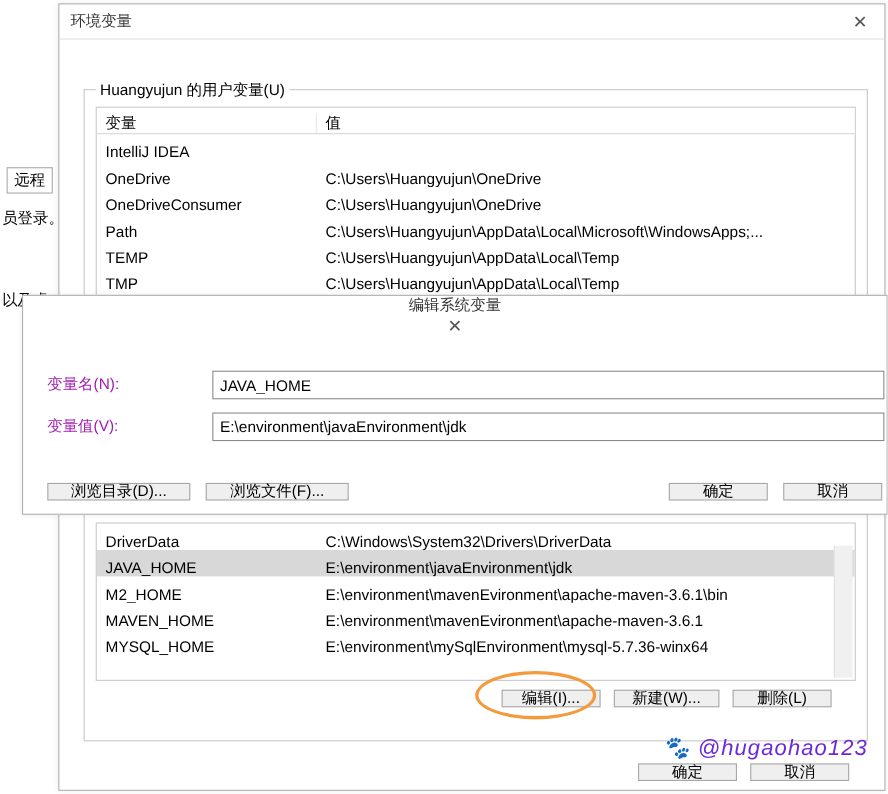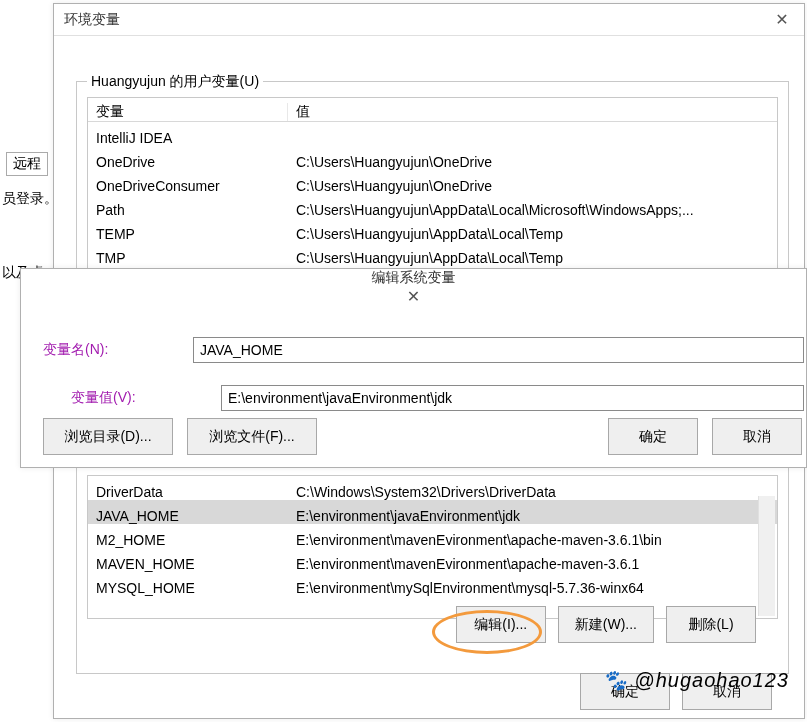--- a/index.html
+++ b/index.html
@@ -24,40 +24,40 @@
   .table { position:absolute; left:10px; top:15px; right:10px; bottom:15px; border:1px solid #c8c8c8; overflow:hidden; background:#fff; }
   .thead, .trow { display:flex; height:24px; align-items:flex-end; }
   .thead { border-bottom:1px solid #d8d8d8; background:#fff; }
   .th-var { width:200px; padding-left:8px; border-right:1px solid #e8e8e8; }
   .th-val { flex:1; padding-left:8px; }
   .trow .c1 { width:200px; padding-left:8px; white-space:nowrap; overflow:hidden; text-overflow:ellipsis; }
   .trow .c2 { flex:1; padding-left:8px; white-space:nowrap; overflow:hidden; text-overflow:ellipsis; }
   .trow.sel { background:#d8d8d8; }
   .scroll-hint { position:absolute; right:2px; top:20px; bottom:2px; width:17px; background:#f0f0f0; border-left:1px solid #e0e0e0;}
 
-  .btn { display:inline-flex; align-items:center; justify-content:center; height:37px; min-width:90px; padding:0 16px; background:#efefef; border:1px solid #a8a8a8; color:#000; }
+  .btn { display:inline-flex; align-items:center; justify-content:center; height:16px; min-width:90px; padding:0 16px; background:#efefef; border:1px solid #a8a8a8; color:#000; }
 
   .sys-btns { position:absolute; right:32px; bottom:30px; display:flex; gap:12px; }
   .dlg-btns { position:absolute; right:32px; bottom:8px; display:flex; gap:12px; }
 
   .edit-dlg { left:20px; top:268px; width:787px; height:200px; background:#fff; }
   .edit-title { height:26px; display:flex; align-items:center; padding:0 12px; color:#333;flex-direction:column; }
   .edit-title .spacer { flex:1; }
   .annot { position:absolute; left:280px; top:22px; color:#e58a2c; font-family: "SimSun","NSimSun",monospace; font-size:17px; }
 
   .edit-row { position:absolute; left:22px; right:0; display:flex; align-items:center; }
   .edit-row.r1 { top:68px; }
-  .edit-row.r2 { top:116px;margin-left:28px; }
+  .edit-row.r2 { top:106px; }
   .edit-label { width:150px; color:#a21caf; }
   .edit-input { flex:1; height:26px; border:1px solid #8a8a8a; padding:0 6px; background:#fff; color:#000; margin-right:2px;}
   .edit-btns-left { position:absolute; left:22px; bottom:12px; display:flex; gap:14px; }
   .edit-btns-right { position:absolute; right:4px; bottom:12px; display:flex; gap:14px; }
 
   .circle-annot { position:absolute; border:3px solid #f39a3d; border-radius:50%; width:110px; height:44px; pointer-events:none; }
-  .watermark { position:absolute; right:18px; bottom:30px; color:#000000; font-size:20px; letter-spacing:1px; font-style:italic; pointer-events:none;}
+  .watermark { position:absolute; right:18px; bottom:30px; color:#6d28d9; font-size:20px; letter-spacing:1px; font-style:italic; pointer-events:none;}
 </style>
 </head>
 <body>
 
 <div class="bg-hint remote">远程</div>
 <div class="bg-hint login">员登录。</div>
 <div class="bg-hint virt">以及虚</div>
 
 <div class="dlg env-dlg">
   <div class="titlebar">

